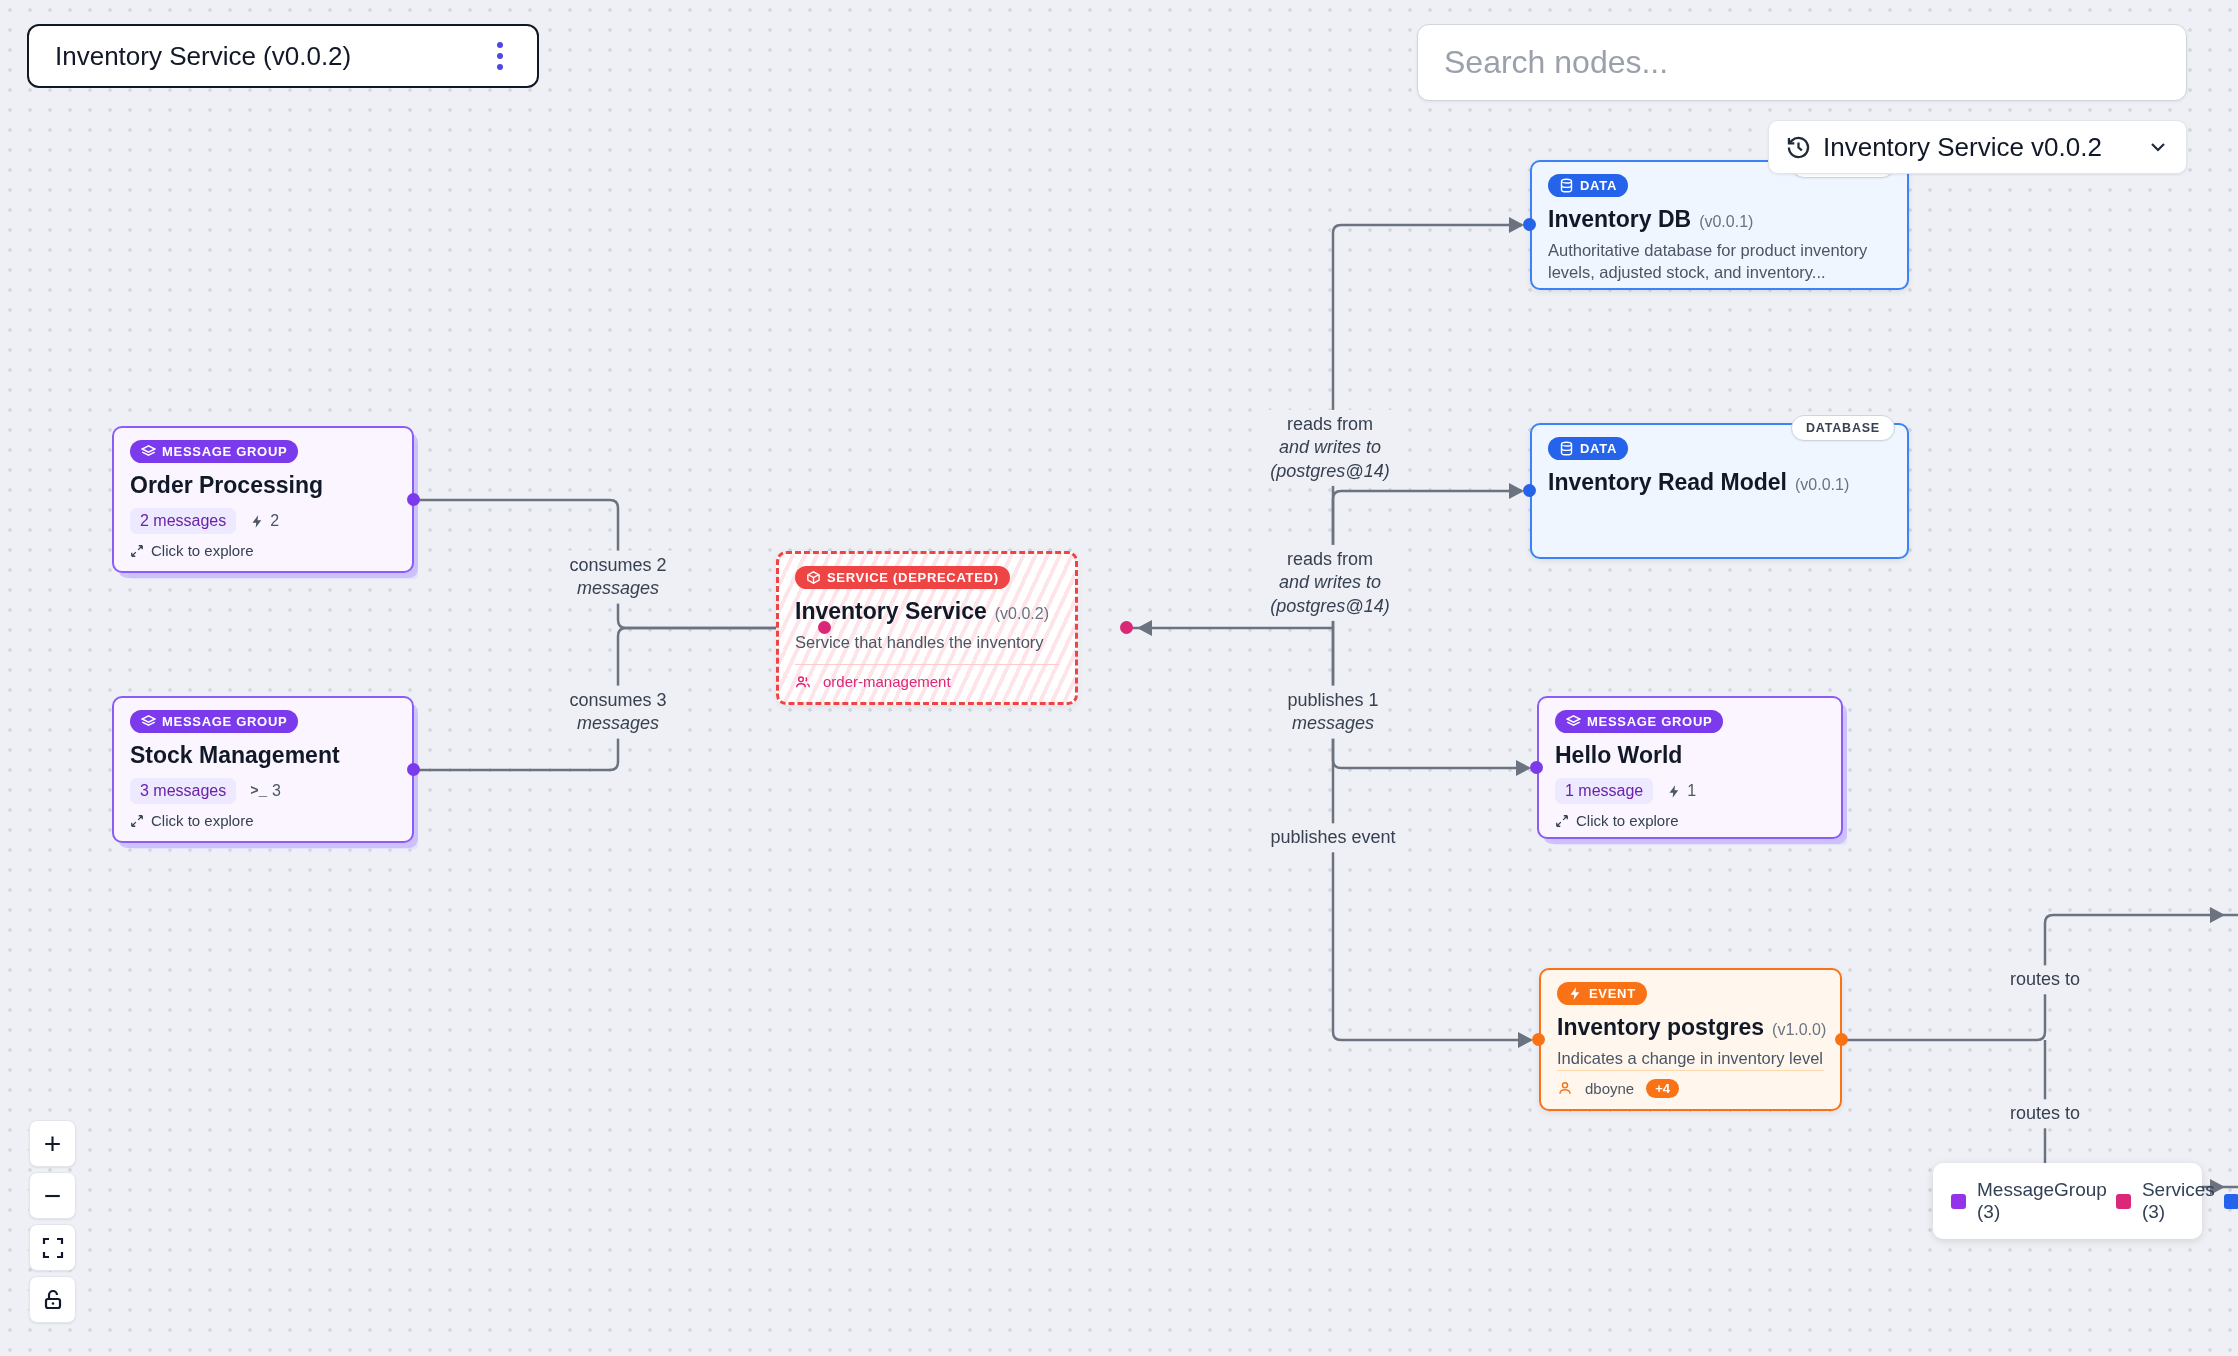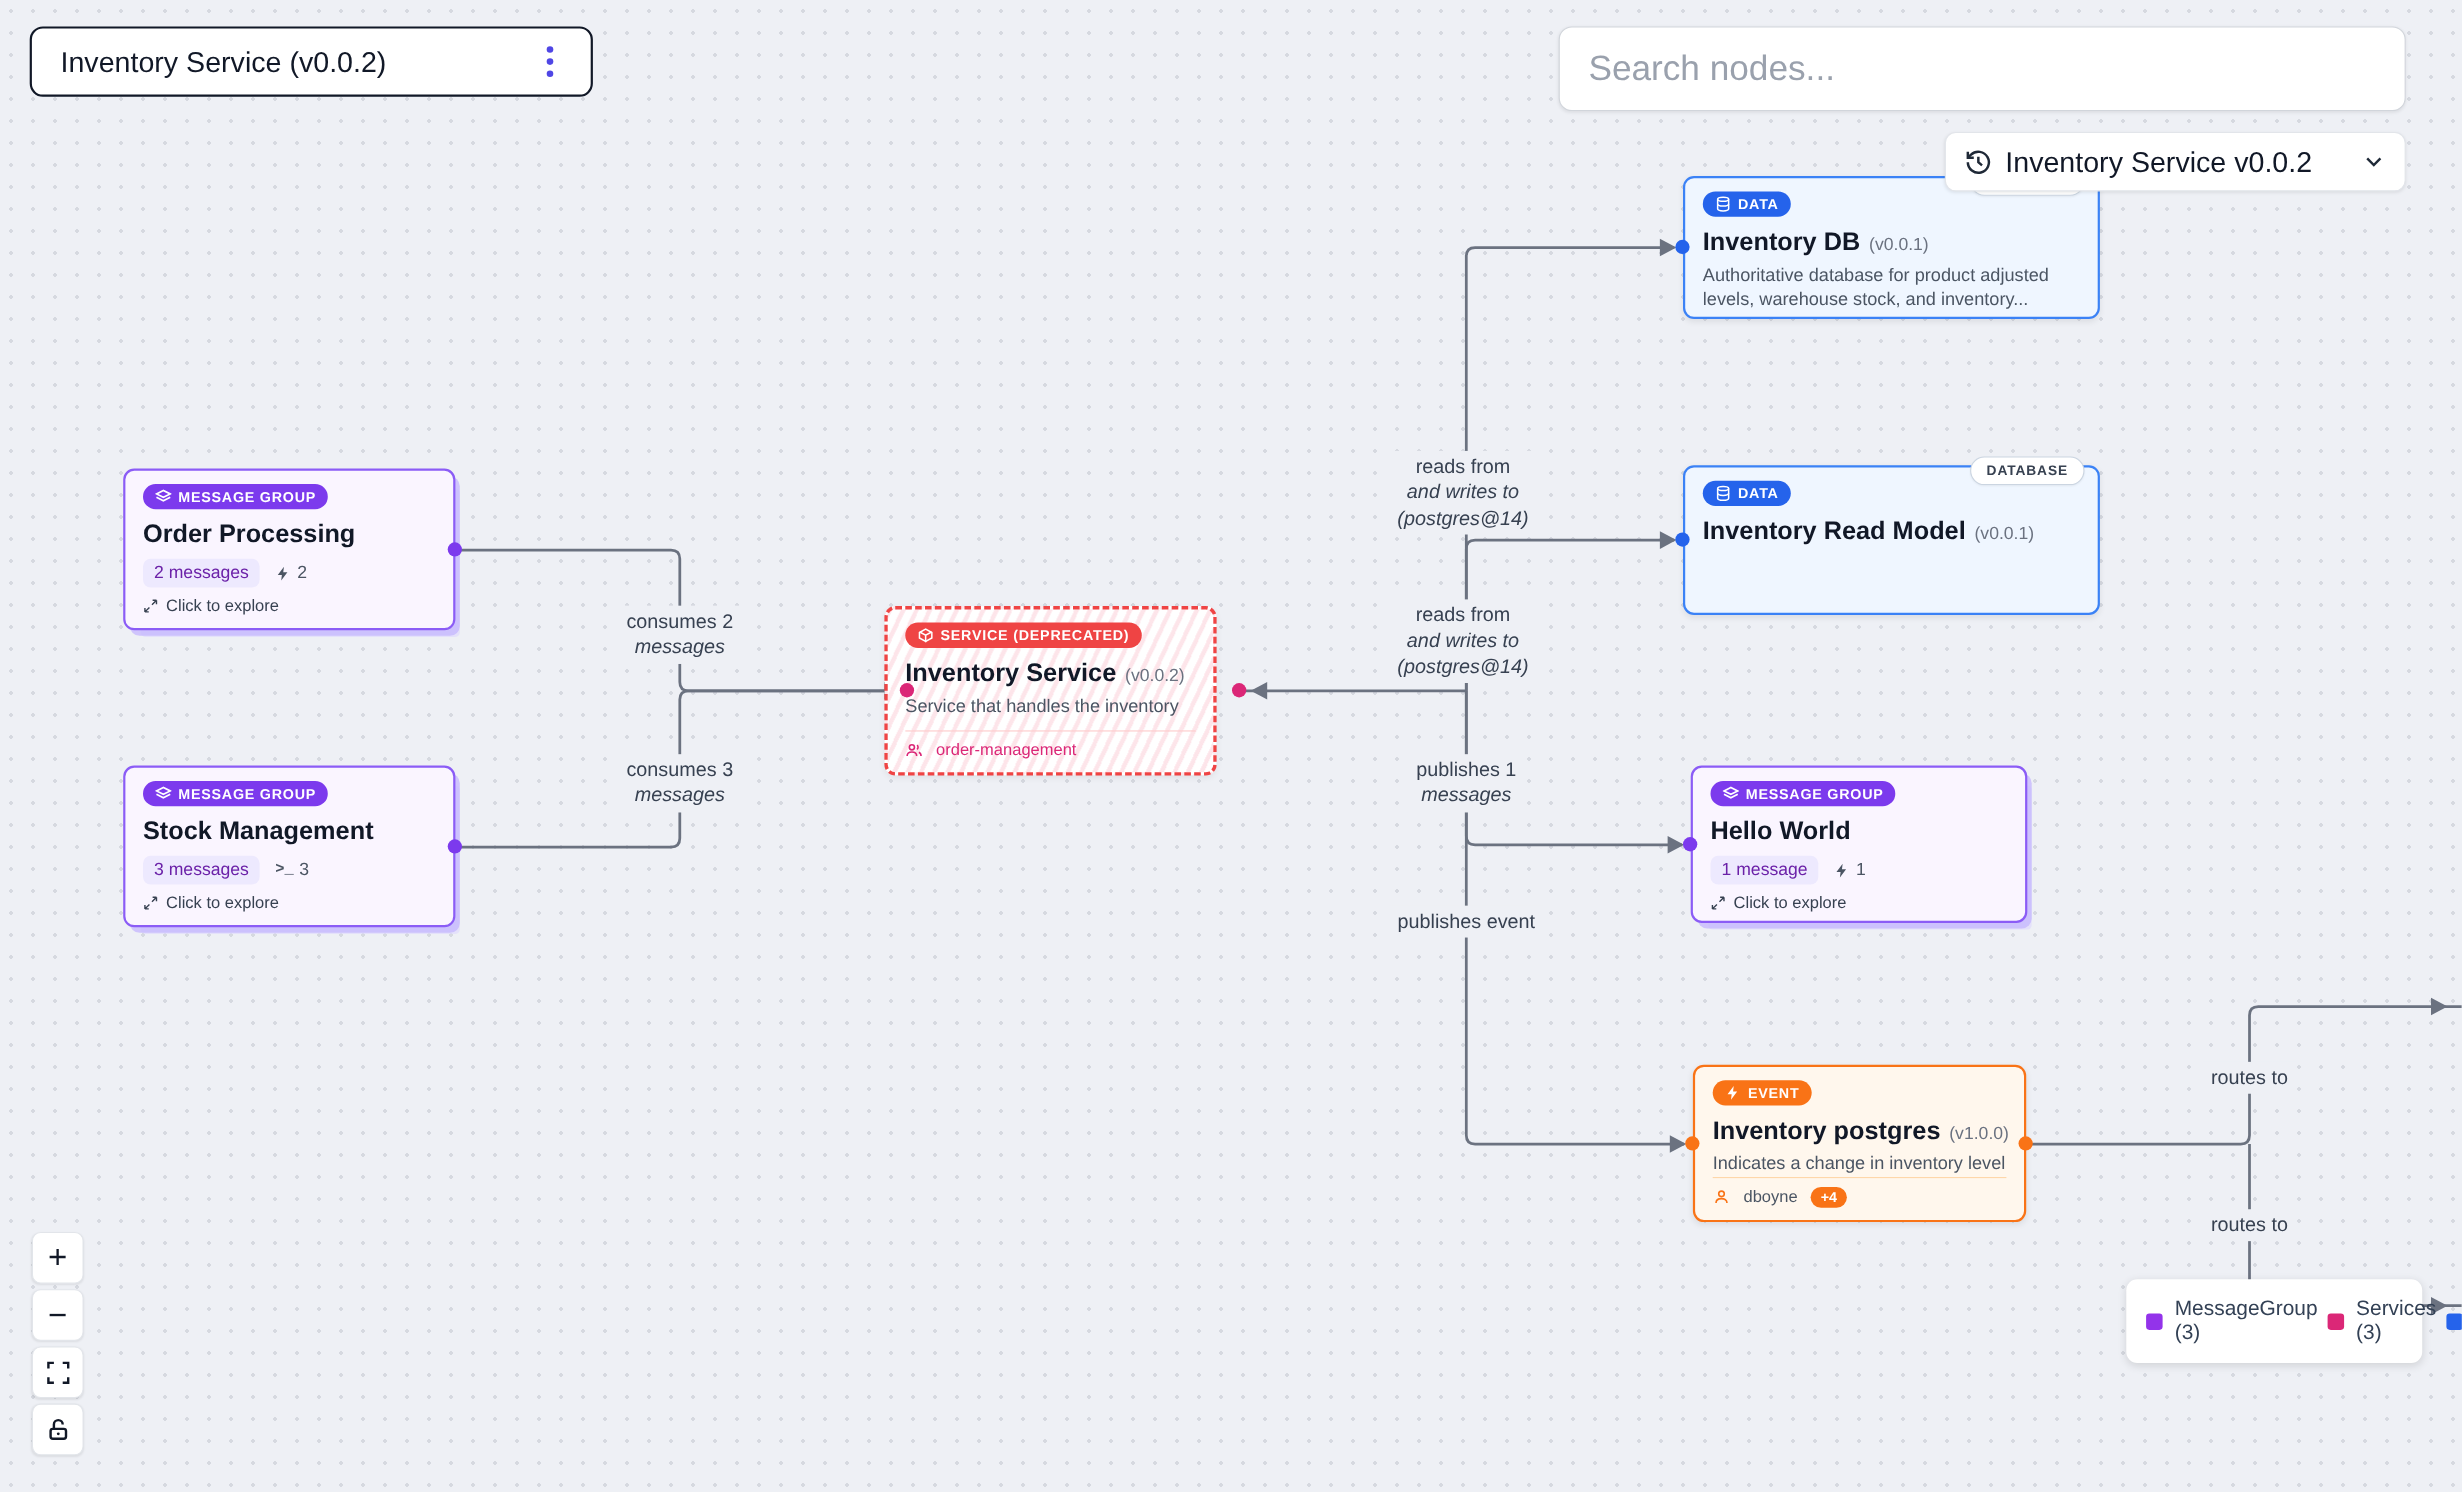--- a/index.html
+++ b/index.html
@@ -260,21 +260,21 @@
       </span>
     </div>
     <div class="explore">
       <svg viewBox="0 0 24 24" fill="none" stroke="currentColor" stroke-width="2.2">
           <path d="M21 3 14 10M21 3v6M21 3h-6M3 21l7-7M3 21v-6M3 21h6"></path>
         </svg>
       <span>Click to explore</span>
     </div>
   </div>
 
-  <div class="node service" style="left:804px; top:551px; width:302px; height:154px">
+  <div class="node service" style="left:776px; top:551px; width:302px; height:154px">
     <div class="badge red">
       <svg viewBox="0 0 24 24" fill="none" stroke="currentColor" stroke-width="2.2">
           <path d="M21 16V8l-9-5-9 5v8l9 5 9-5z"></path>
           <path d="M3.3 7.3 12 12l8.7-4.7"></path>
           <path d="M12 22V12"></path>
         </svg>
       <span>SERVICE (DEPRECATED)</span>
     </div>
     <div class="title-row">
       <span class="node-title">Inventory Service</span>
@@ -298,21 +298,21 @@
           <ellipse cx="12" cy="5" rx="8" ry="3"></ellipse>
           <path d="M4 5v14c0 1.7 3.6 3 8 3s8-1.3 8-3V5"></path>
           <path d="M4 12c0 1.7 3.6 3 8 3s8-1.3 8-3"></path>
         </svg>
       <span>DATA</span>
     </div>
     <div class="title-row">
       <span class="node-title">Inventory DB</span>
       <span class="node-version">(v0.0.1)</span>
     </div>
-    <div class="desc">Authoritative database for product adjusted levels, warehouse stock, and inventory...</div>
+    <div class="desc">Authoritative database for product inventory levels, adjusted stock, and inventory...</div>
   </div>
 
   <div class="node data" style="left:1530px; top:423px; width:379px; height:136px">
     <div class="corner-badge">DATABASE</div>
     <div class="badge blue">
       <svg viewBox="0 0 24 24" fill="none" stroke="currentColor" stroke-width="2.2">
           <ellipse cx="12" cy="5" rx="8" ry="3"></ellipse>
           <path d="M4 5v14c0 1.7 3.6 3 8 3s8-1.3 8-3V5"></path>
           <path d="M4 12c0 1.7 3.6 3 8 3s8-1.3 8-3"></path>
         </svg>

